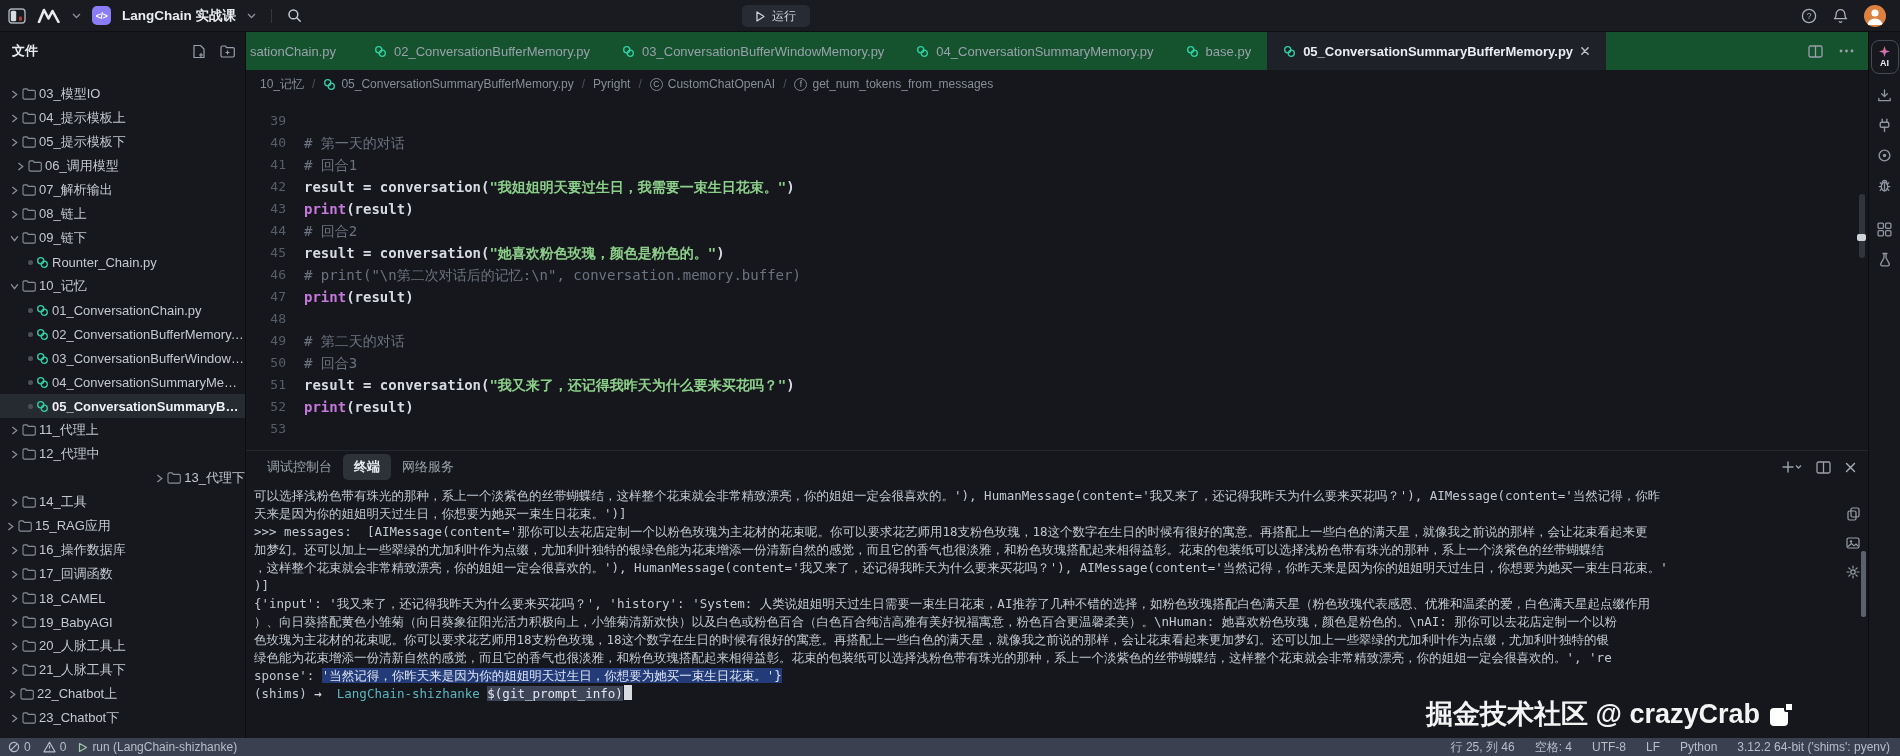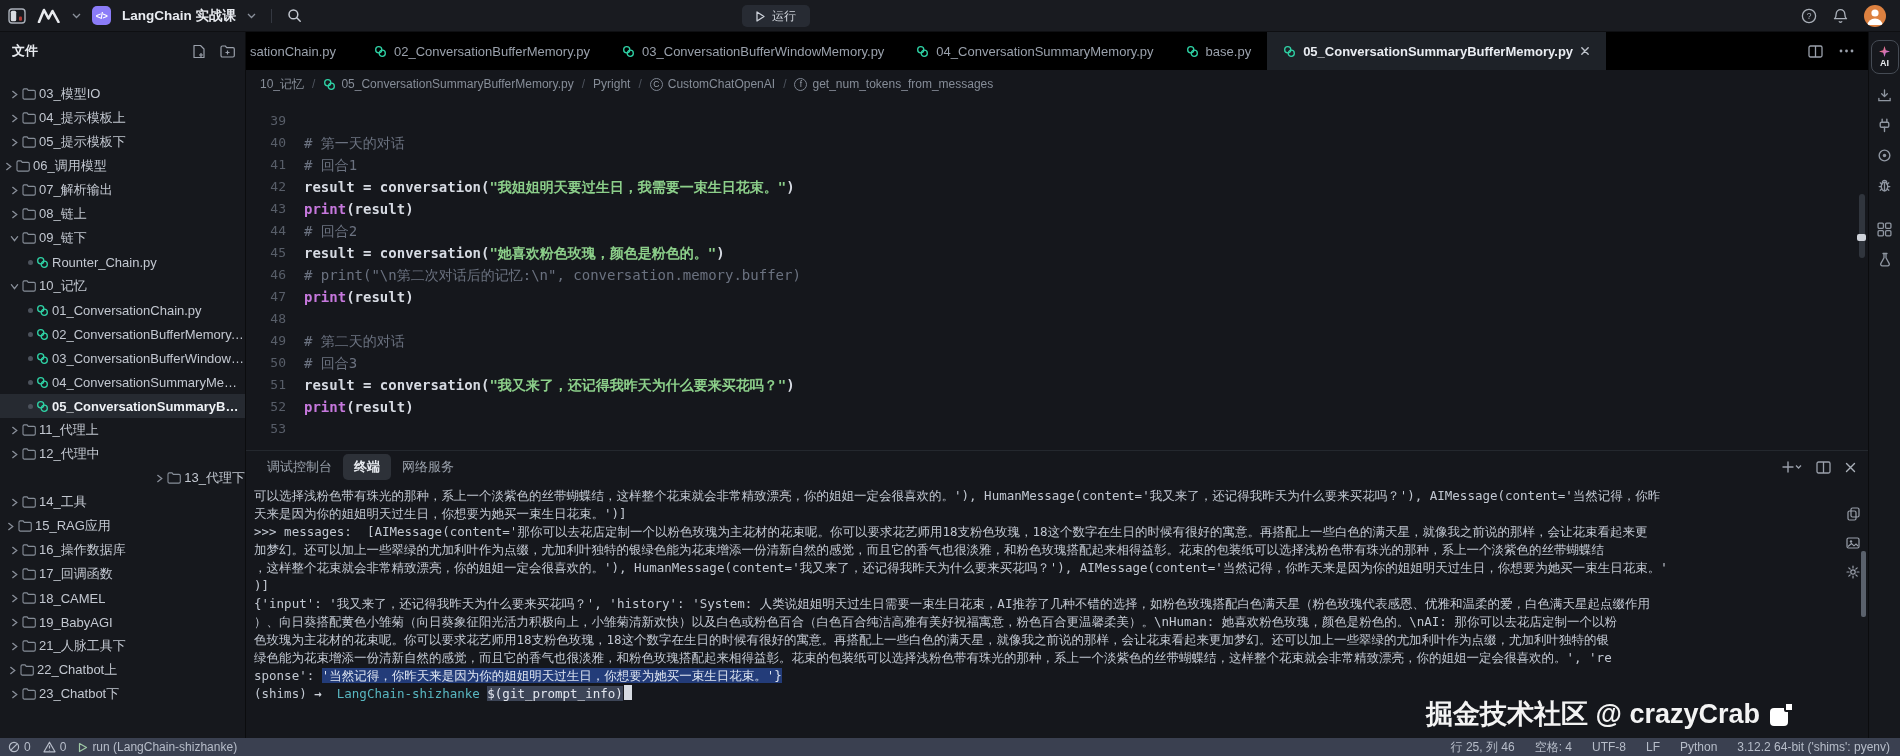--- a/index.html
+++ b/index.html
@@ -32,21 +32,21 @@
   .tree { flex:1; overflow:hidden; padding-top:12px; font-size:13px; }
   .tree-row { height:24px; display:flex; align-items:center; gap:3px; color:#c3c8d1; cursor:pointer; white-space:nowrap; overflow:hidden; }
   .tree-row .lbl { overflow:hidden; text-overflow:ellipsis; }
   .tree-row.selected { background:#262a31; color:#eef1f5; font-weight:bold; }
   .ic { display:inline-flex; align-items:center; justify-content:center; flex:0 0 auto; }
   .ic.rot svg { transform:rotate(90deg); }
   .dot { width:5px; height:5px; border-radius:50%; background:#4c525c; flex:0 0 auto; }
 
   
   .editor-col { flex:1 1 auto; display:flex; flex-direction:column; min-width:0; background:#15171c; }
-  .tabstrip { height:38px; flex:0 0 38px; background:#000000; display:flex; align-items:stretch; }
+  .tabstrip { height:38px; flex:0 0 38px; background:#14532d; display:flex; align-items:stretch; }
   .tabs { display:flex; align-items:stretch; overflow:hidden; flex:1; }
   .tab { display:flex; align-items:center; gap:7px; padding:0 16px; font-size:13px; color:#9aa1ac; cursor:pointer; white-space:nowrap; }
   .tab.partial { padding-left:4px; padding-right:22px; }
   .tab.active { background:#1e2228; color:#e9ecf1; font-weight:bold; }
   .tab-actions { display:flex; align-items:center; gap:16px; padding:0 14px; }
   .breadcrumb { height:28px; flex:0 0 28px; display:flex; align-items:center; gap:8px; padding-left:14px; font-size:12px; color:#868d98; }
   .crumb { display:flex; align-items:center; gap:5px; cursor:pointer; }
   .crumb-sep { color:#4d535d; }
   .mini-badge { width:13px; height:13px; border-radius:50%; border:1px solid #7d8490; color:#9aa1ac; font-size:8.5px;
     display:inline-flex; align-items:center; justify-content:center; }
@@ -225,21 +225,21 @@
                 <path d="M3 1.5 L7.5 5 L3 8.5" fill="none" stroke="#8a909b" stroke-width="1.4" stroke-linecap="round"></path>
               </svg>
             </span>
             <span class="ic">
               <svg width="14" height="12" viewBox="0 0 15 13">
                 <path d="M1 2.5 C1 1.7 1.6 1 2.4 1 H5.4 l1.3 1.6 H13 c.7 0 1.3.6 1.3 1.4 V10.5 c0 .8-.6 1.5-1.4 1.5 H2.4 C1.6 12 1 11.3 1 10.5 Z" fill="none" stroke="#878e99" stroke-width="1.2"></path>
               </svg>
             </span>
             <span class="lbl">05_提示模板下</span>
           </div>
-          <div class="tree-row" style="padding-left: 4px; text-align: right;">
+          <div class="tree-row" style="padding-left: 16px; text-align: right;">
             <span class="ic">
               <svg width="9" height="9" viewBox="0 0 10 10">
                 <path d="M3 1.5 L7.5 5 L3 8.5" fill="none" stroke="#8a909b" stroke-width="1.4" stroke-linecap="round"></path>
               </svg>
             </span>
             <span class="ic">
               <svg width="14" height="12" viewBox="0 0 15 13">
                 <path d="M1 2.5 C1 1.7 1.6 1 2.4 1 H5.4 l1.3 1.6 H13 c.7 0 1.3.6 1.3 1.4 V10.5 c0 .8-.6 1.5-1.4 1.5 H2.4 C1.6 12 1 11.3 1 10.5 Z" fill="none" stroke="#878e99" stroke-width="1.2"></path>
               </svg>
             </span>
@@ -466,20 +466,33 @@
               <svg width="9" height="9" viewBox="0 0 10 10">
                 <path d="M3 1.5 L7.5 5 L3 8.5" fill="none" stroke="#8a909b" stroke-width="1.4" stroke-linecap="round"></path>
               </svg>
             </span>
             <span class="ic">
               <svg width="14" height="12" viewBox="0 0 15 13">
                 <path d="M1 2.5 C1 1.7 1.6 1 2.4 1 H5.4 l1.3 1.6 H13 c.7 0 1.3.6 1.3 1.4 V10.5 c0 .8-.6 1.5-1.4 1.5 H2.4 C1.6 12 1 11.3 1 10.5 Z" fill="none" stroke="#878e99" stroke-width="1.2"></path>
               </svg>
             </span>
             <span class="lbl">19_BabyAGI</span>
+          </div>
+          <div class="tree-row" style="padding-left: 10px;">
+            <span class="ic">
+              <svg width="9" height="9" viewBox="0 0 10 10">
+                <path d="M3 1.5 L7.5 5 L3 8.5" fill="none" stroke="#8a909b" stroke-width="1.4" stroke-linecap="round"></path>
+              </svg>
+            </span>
+            <span class="ic">
+              <svg width="14" height="12" viewBox="0 0 15 13">
+                <path d="M1 2.5 C1 1.7 1.6 1 2.4 1 H5.4 l1.3 1.6 H13 c.7 0 1.3.6 1.3 1.4 V10.5 c0 .8-.6 1.5-1.4 1.5 H2.4 C1.6 12 1 11.3 1 10.5 Z" fill="none" stroke="#878e99" stroke-width="1.2"></path>
+              </svg>
+            </span>
+            <span class="lbl">20_人脉工具上</span>
           </div>
           <div class="tree-row" style="padding-left: 10px;">
             <span class="ic">
               <svg width="9" height="9" viewBox="0 0 10 10">
                 <path d="M3 1.5 L7.5 5 L3 8.5" fill="none" stroke="#8a909b" stroke-width="1.4" stroke-linecap="round"></path>
               </svg>
             </span>
             <span class="ic">
               <svg width="14" height="12" viewBox="0 0 15 13">
                 <path d="M1 2.5 C1 1.7 1.6 1 2.4 1 H5.4 l1.3 1.6 H13 c.7 0 1.3.6 1.3 1.4 V10.5 c0 .8-.6 1.5-1.4 1.5 H2.4 C1.6 12 1 11.3 1 10.5 Z" fill="none" stroke="#878e99" stroke-width="1.2"></path>

